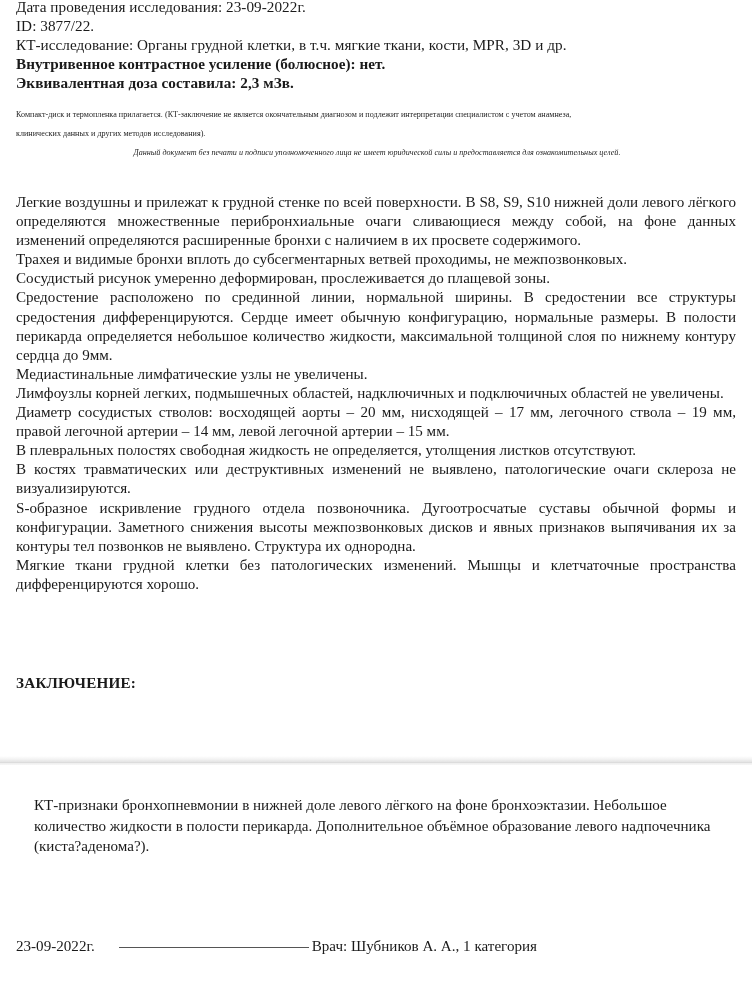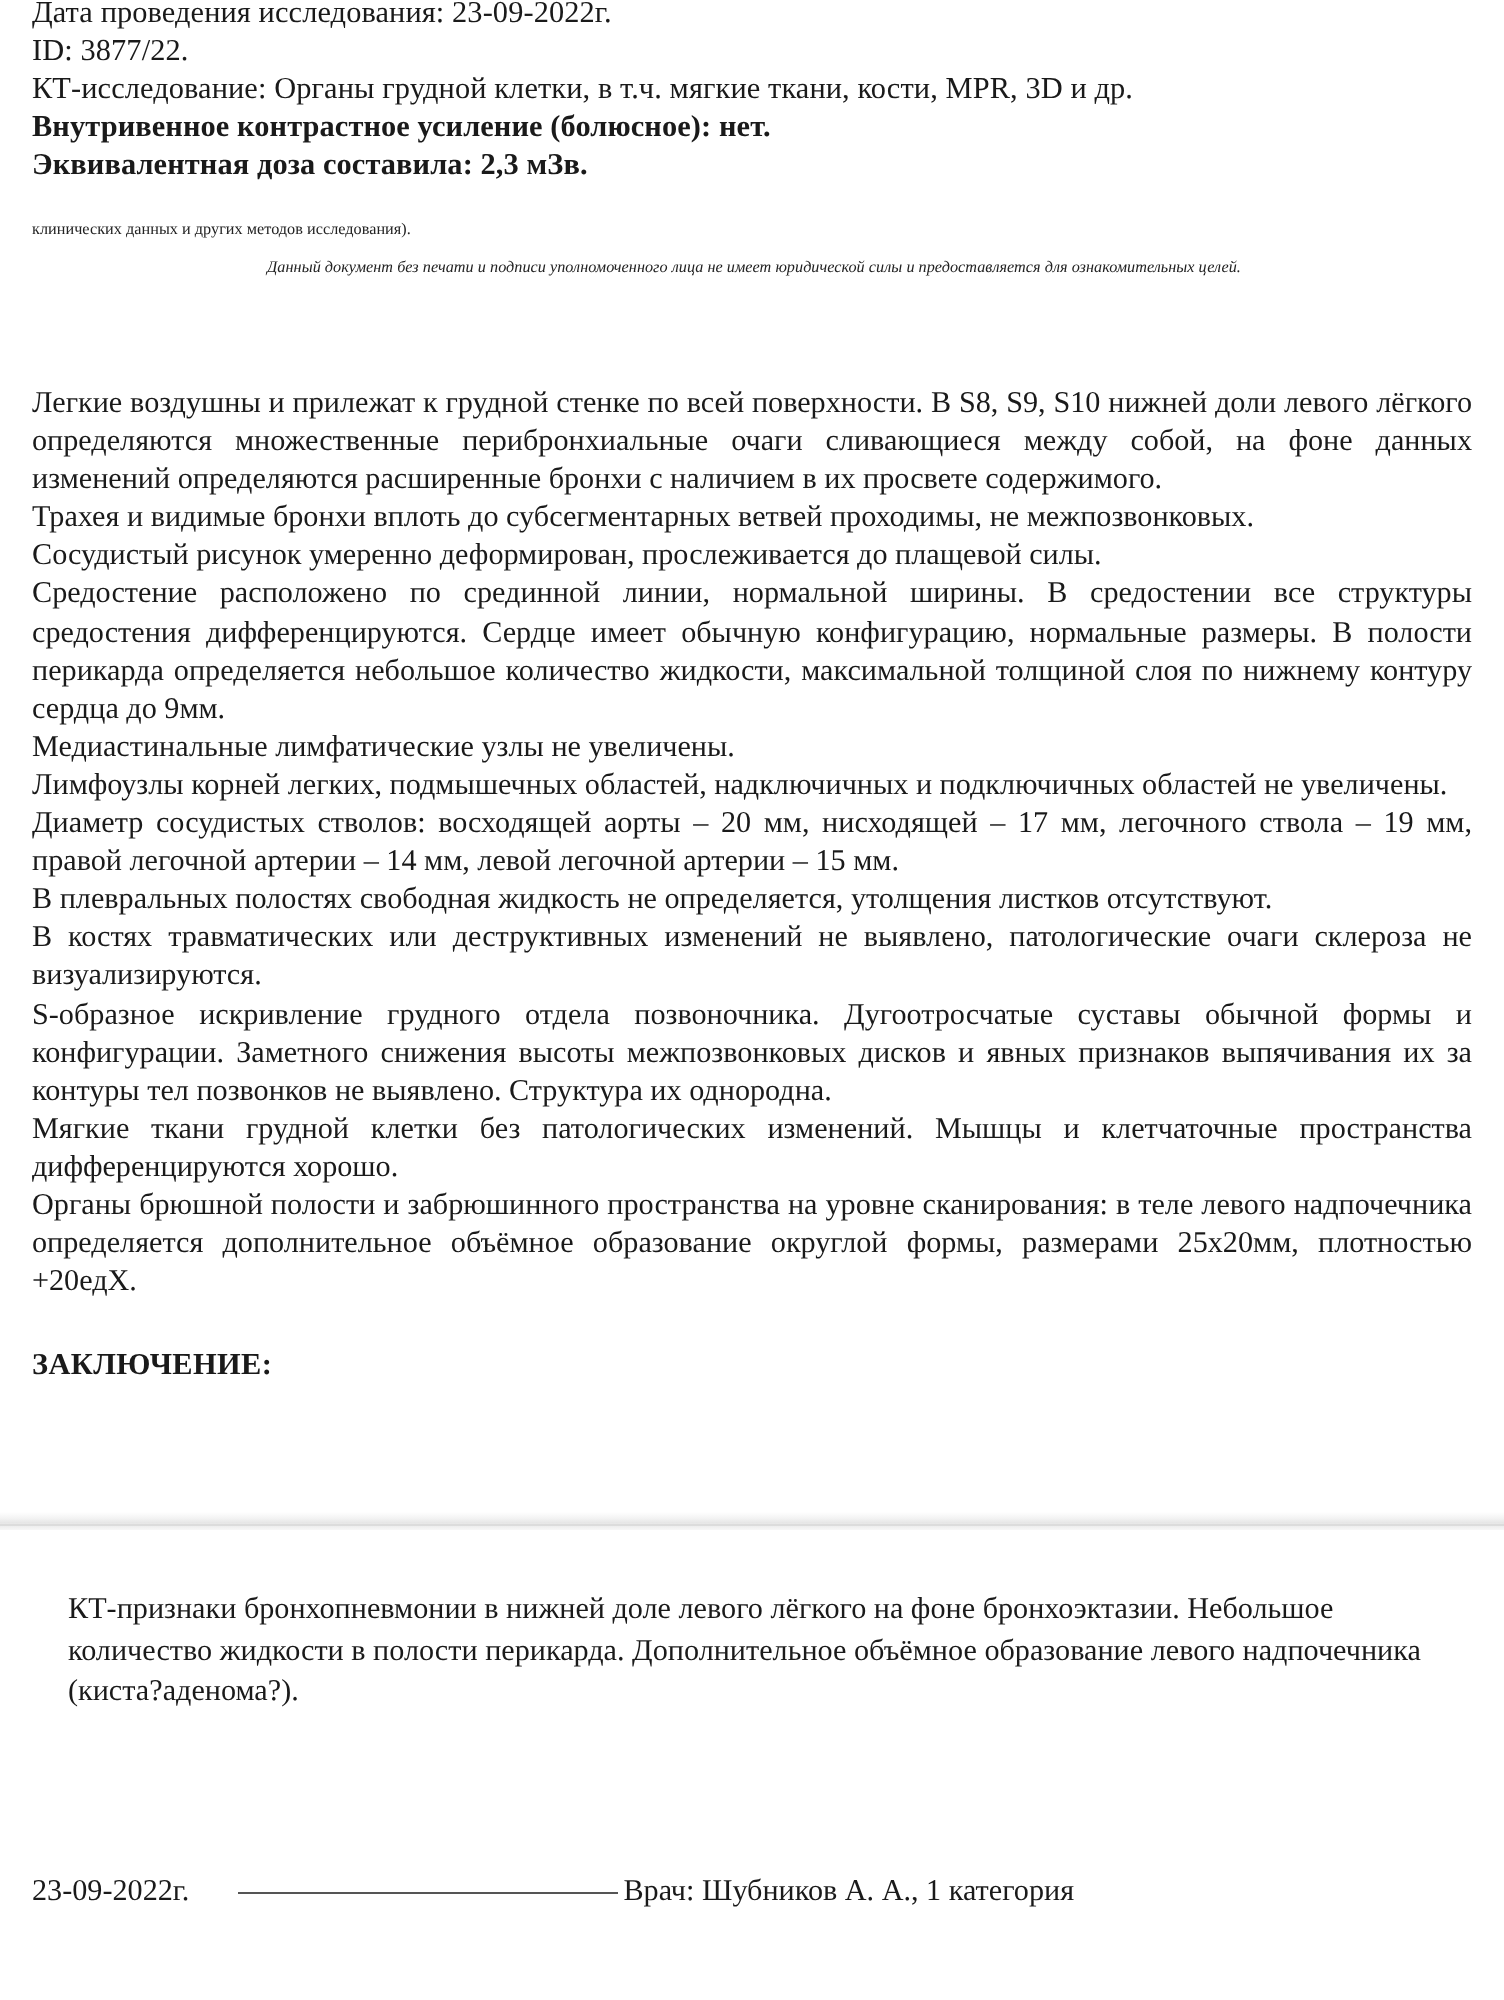--- a/index.html
+++ b/index.html
@@ -160,37 +160,37 @@
 
   <div class="header-block">
     <div class="header-line">Дата проведения исследования: 23-09-2022г.</div>
     <div class="header-line">ID: 3877/22.</div>
     <div class="header-line">КТ-исследование: Органы грудной клетки, в т.ч. мягкие ткани, кости, MPR, 3D и др.</div>
     <div class="header-line bold">Внутривенное контрастное усиление (болюсное): нет.</div>
     <div class="header-line bold">Эквивалентная доза составила: 2,3 мЗв.</div>
   </div>
 
   <div class="fineprint-block">
+    <div class="fineprint">Компакт-диск и термопленка прилагается. (КТ-заключение не является окончательным диагнозом и подлежит интерпретации специалистом с учетом анамнеза,</div>
     <div class="fineprint">клинических данных и других методов исследования).</div>
     <div class="fineprint italic">Данный документ без печати и подписи уполномоченного лица не имеет юридической силы и предоставляется для ознакомительных целей.</div>
   </div>
 
   <div class="findings-block">
     <p class="para">Легкие воздушны и прилежат к грудной стенке по всей поверхности. В S8, S9, S10 нижней доли левого лёгкого определяются множественные перибронхиальные очаги сливающиеся между собой, на фоне данных изменений определяются расширенные бронхи с наличием в их просвете содержимого.</p>
     <p class="para">Трахея и видимые бронхи вплоть до субсегментарных ветвей проходимы, не межпозвонковых.</p>
-    <p class="para">Сосудистый рисунок умеренно деформирован, прослеживается до плащевой силы.</p>
+    <p class="para">Сосудистый рисунок умеренно деформирован, прослеживается до плащевой зоны.</p>
     <p class="para">Средостение расположено по срединной линии, нормальной ширины. В средостении все структуры средостения дифференцируются. Сердце имеет обычную конфигурацию, нормальные размеры. В полости перикарда определяется небольшое количество жидкости, максимальной толщиной слоя по нижнему контуру сердца до 9мм.</p>
     <p class="para">Медиастинальные лимфатические узлы не увеличены.</p>
     <p class="para">Лимфоузлы корней легких, подмышечных областей, надключичных и подключичных областей не увеличены.</p>
     <p class="para">Диаметр сосудистых стволов: восходящей аорты – 20 мм, нисходящей – 17 мм, легочного ствола – 19 мм, правой легочной артерии – 14 мм, левой легочной артерии – 15 мм.</p>
     <p class="para">В плевральных полостях свободная жидкость не определяется, утолщения листков отсутствуют.</p>
     <p class="para">В костях травматических или деструктивных изменений не выявлено, патологические очаги склероза не визуализируются.</p>
     <p class="para">S-образное искривление грудного отдела позвоночника. Дугоотросчатые суставы обычной формы и конфигурации. Заметного снижения высоты межпозвонковых дисков и явных признаков выпячивания их за контуры тел позвонков не выявлено. Структура их однородна.</p>
     <p class="para">Мягкие ткани грудной клетки без патологических изменений. Мышцы и клетчаточные пространства дифференцируются хорошо.</p>
-    <p class="para">Органы брюшной полости и забрюшинного пространства на уровне сканирования: в теле левого надпочечника определяется дополнительное объёмное образование округлой формы, размерами 25х20мм, плотностью +20едХ.</p>
   </div>
 
   <div class="conclusion-title">ЗАКЛЮЧЕНИЕ:</div>
 
   <div class="page-band"></div>
   <div class="page-band-line"></div>
 
   <div class="conclusion-block">
     <p class="conclusion-para">КТ-признаки бронхопневмонии в нижней доле левого лёгкого на фоне бронхоэктазии. Небольшое количество жидкости в полости перикарда. Дополнительное объёмное образование левого надпочечника (киста?аденома?).</p>
   </div>

